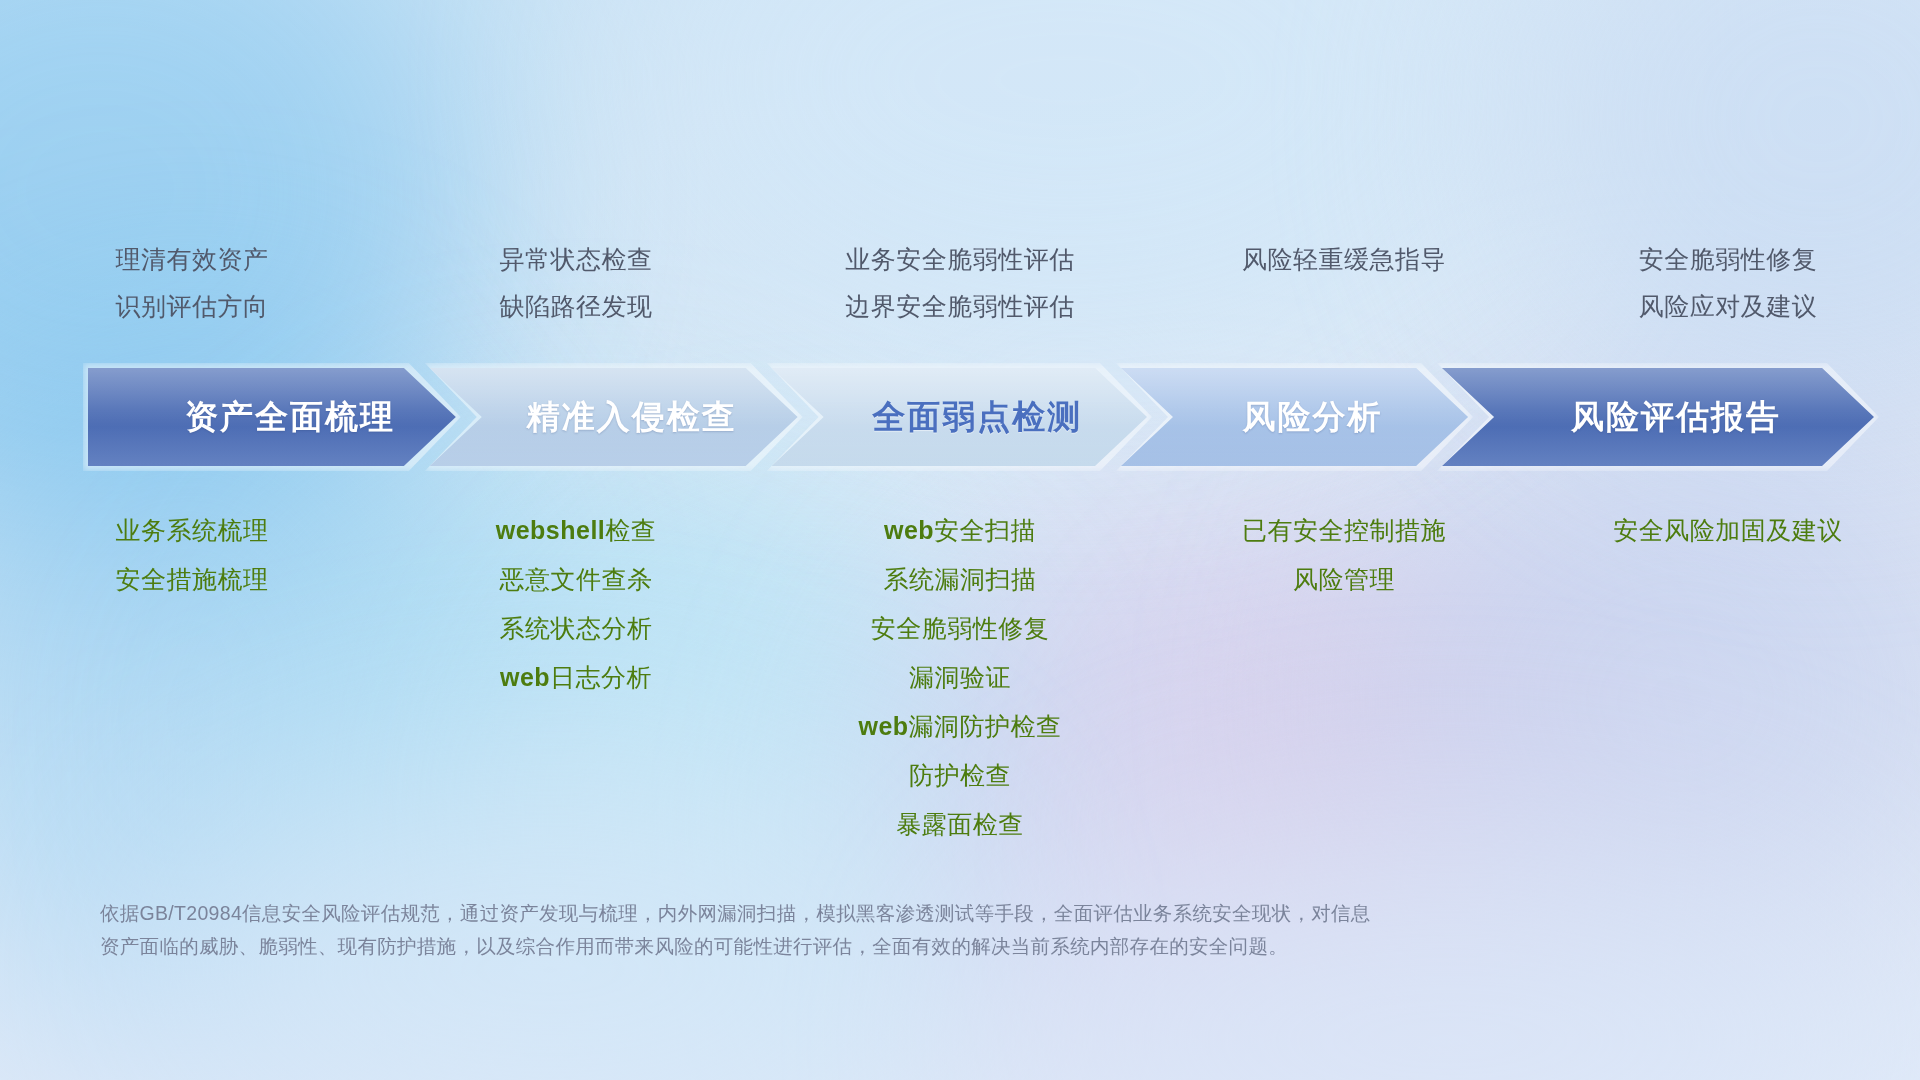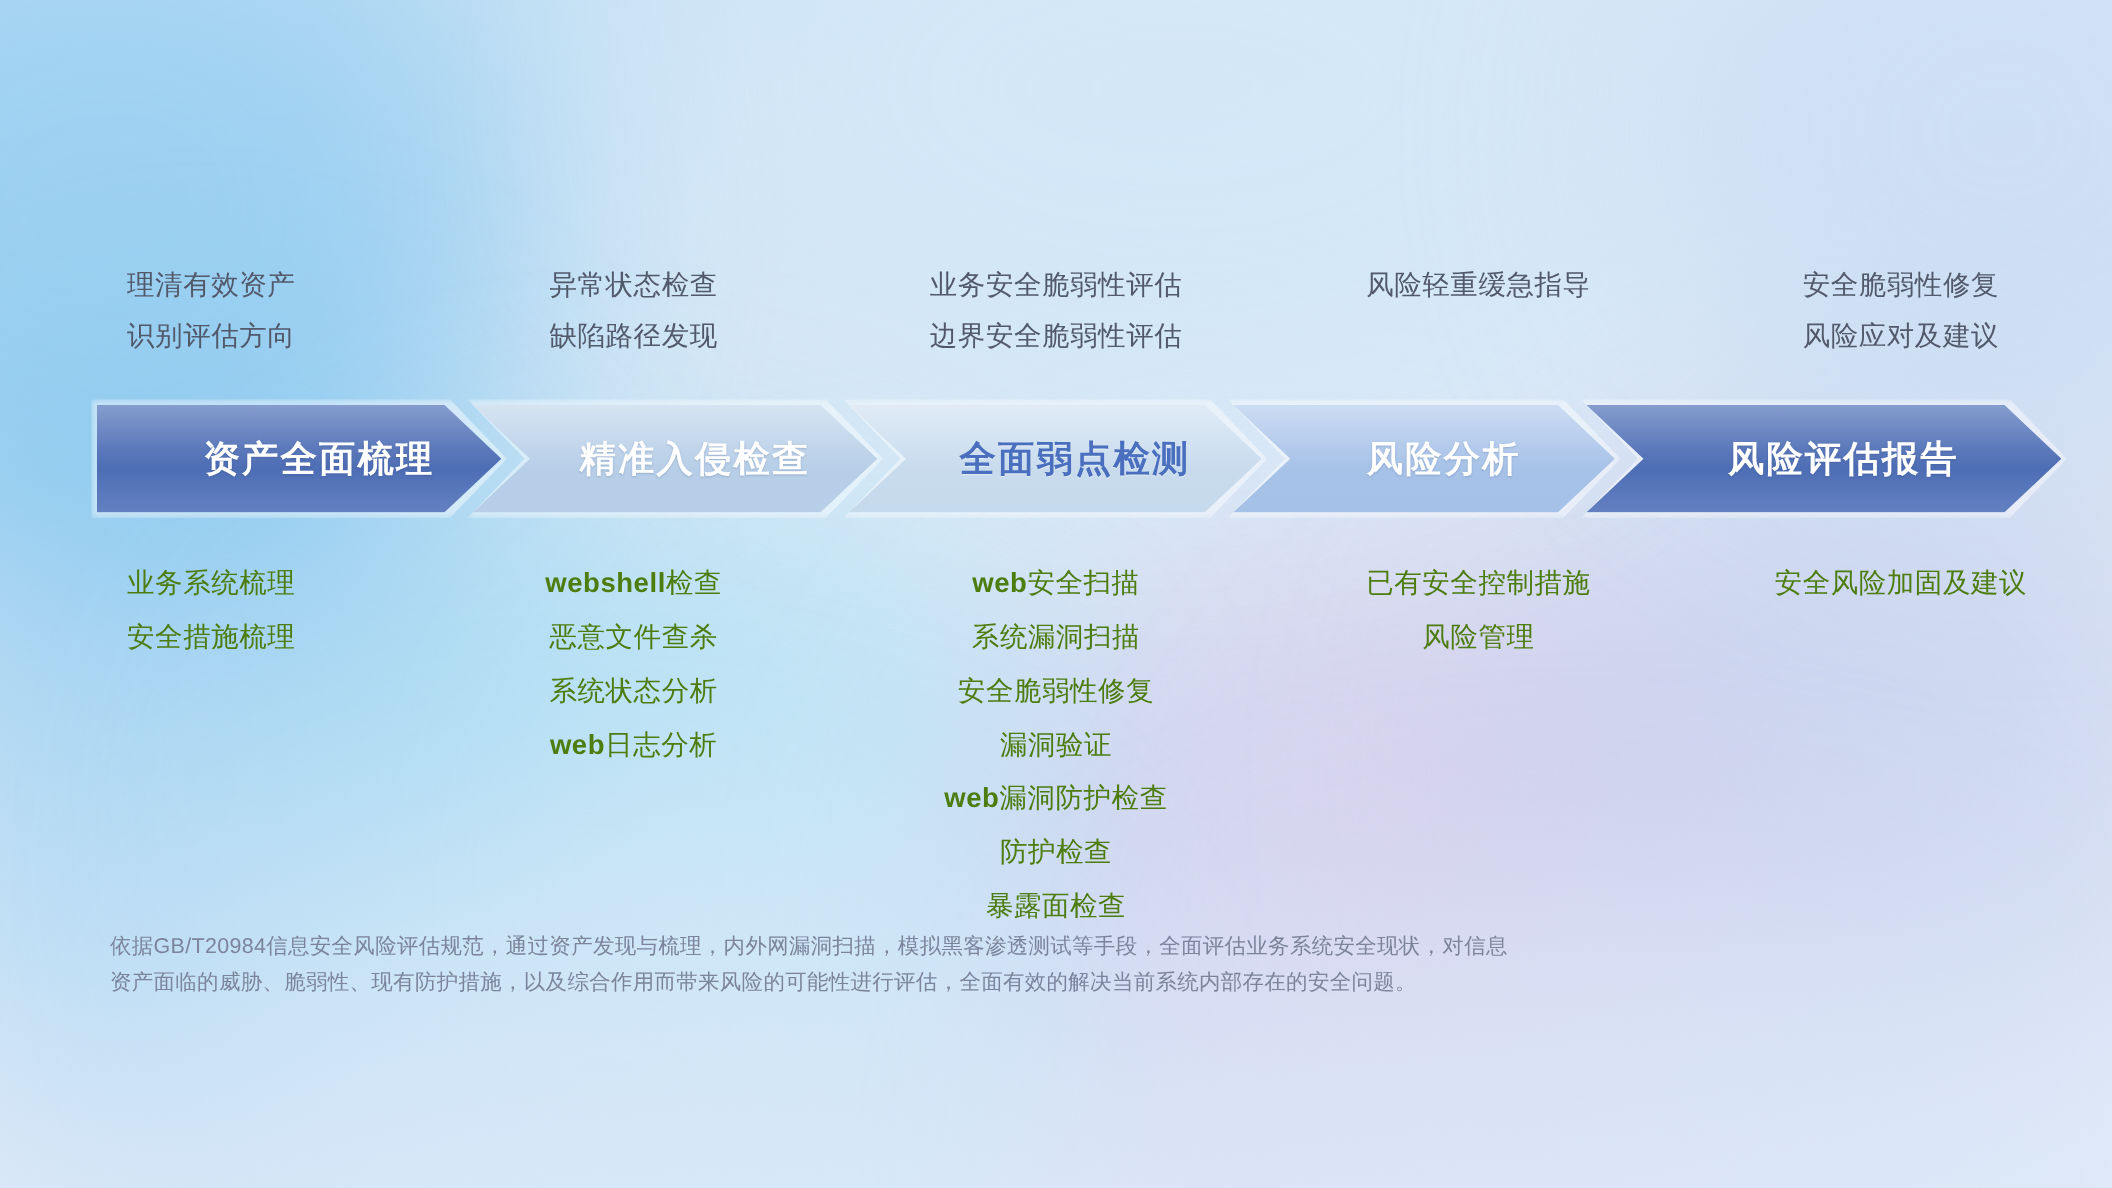--- a/index.html
+++ b/index.html
@@ -91,21 +91,21 @@
   
   #bottom-row{left:0;top:506px;width:1920px;align-items:flex-start;}
   .bot-col{flex:1 1 0;text-align:center;}
   .bot-line{
     font-size:25px;color:#4d7c0f;line-height:49px;white-space:nowrap;letter-spacing:.5px;
   }
   .bot-line b{font-weight:bold;}
 
   
   #footer{
-    position:absolute;left:100px;top:844px;width:1560px;
+    position:absolute;left:100px;top:897px;width:1560px;
     font-size:19.5px;line-height:33px;color:#7b849b;letter-spacing:.3px;
   }
   #footer div{white-space:nowrap;}
 </style>
 </head>
 <body>
 
 <div id="bg">
   <div class="base"></div>
   <div class="blob b1"></div>

